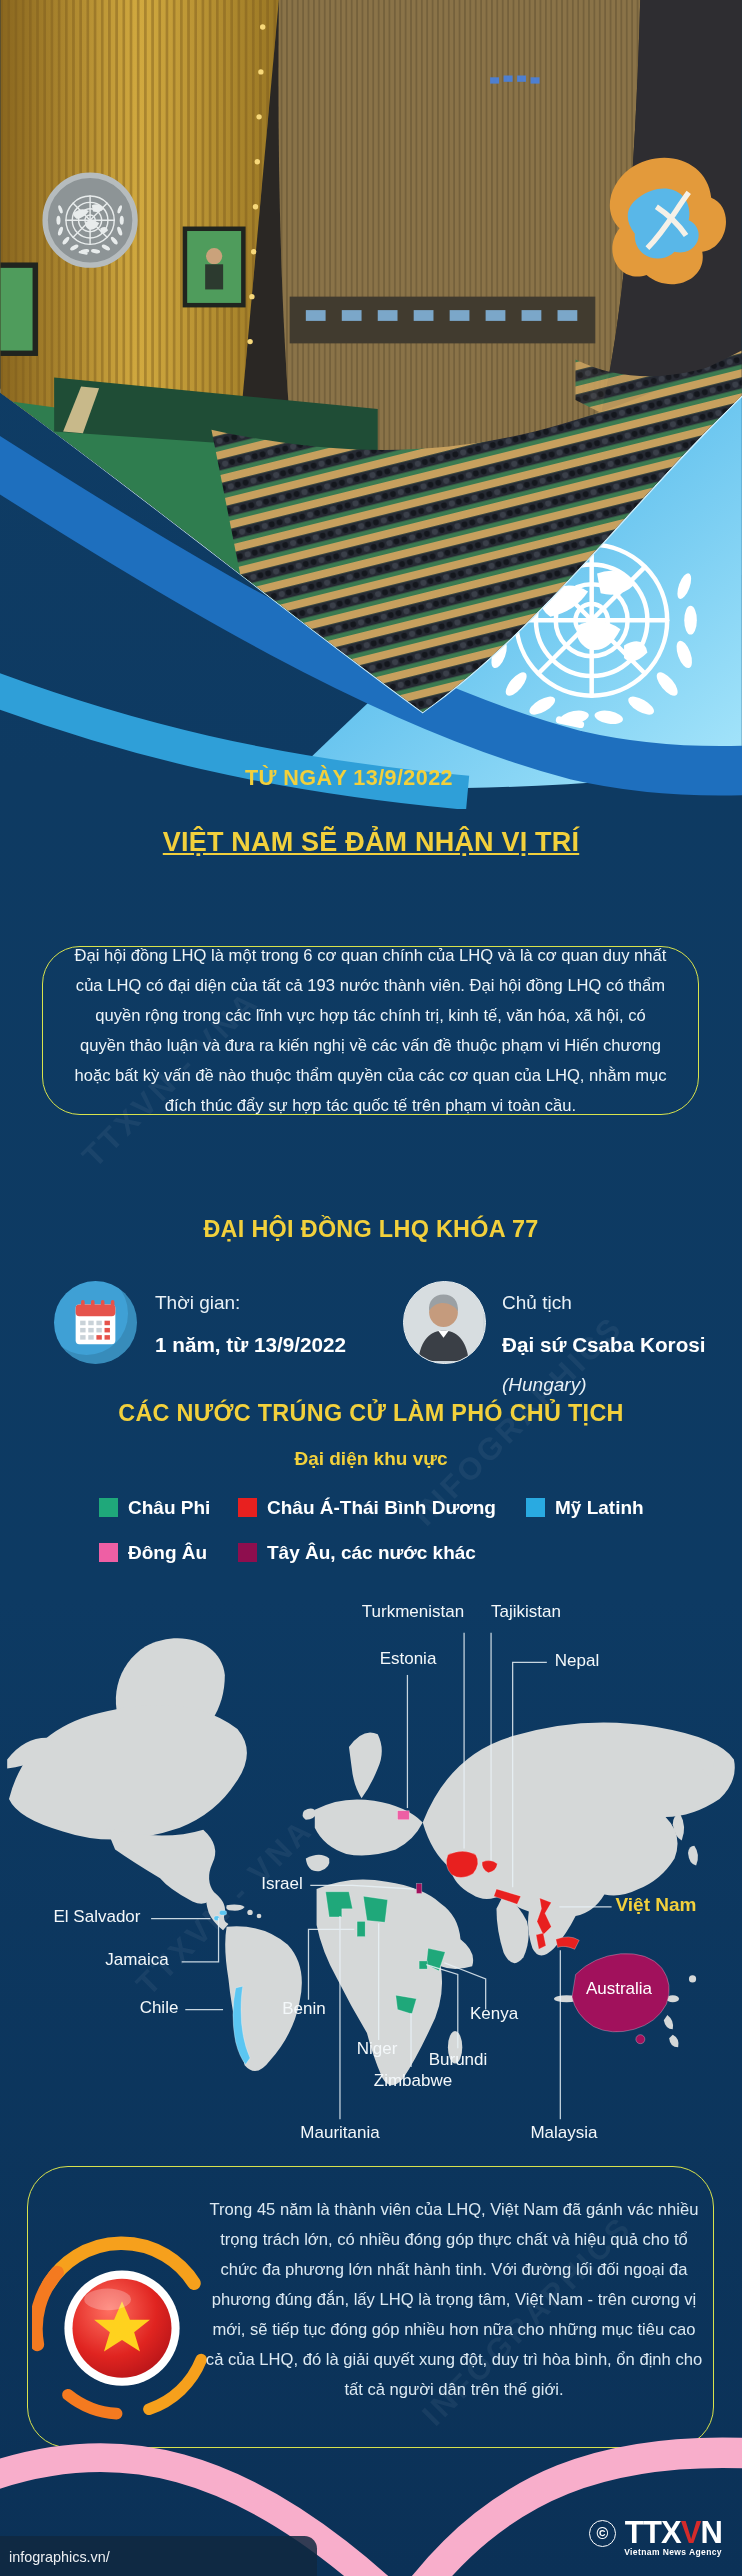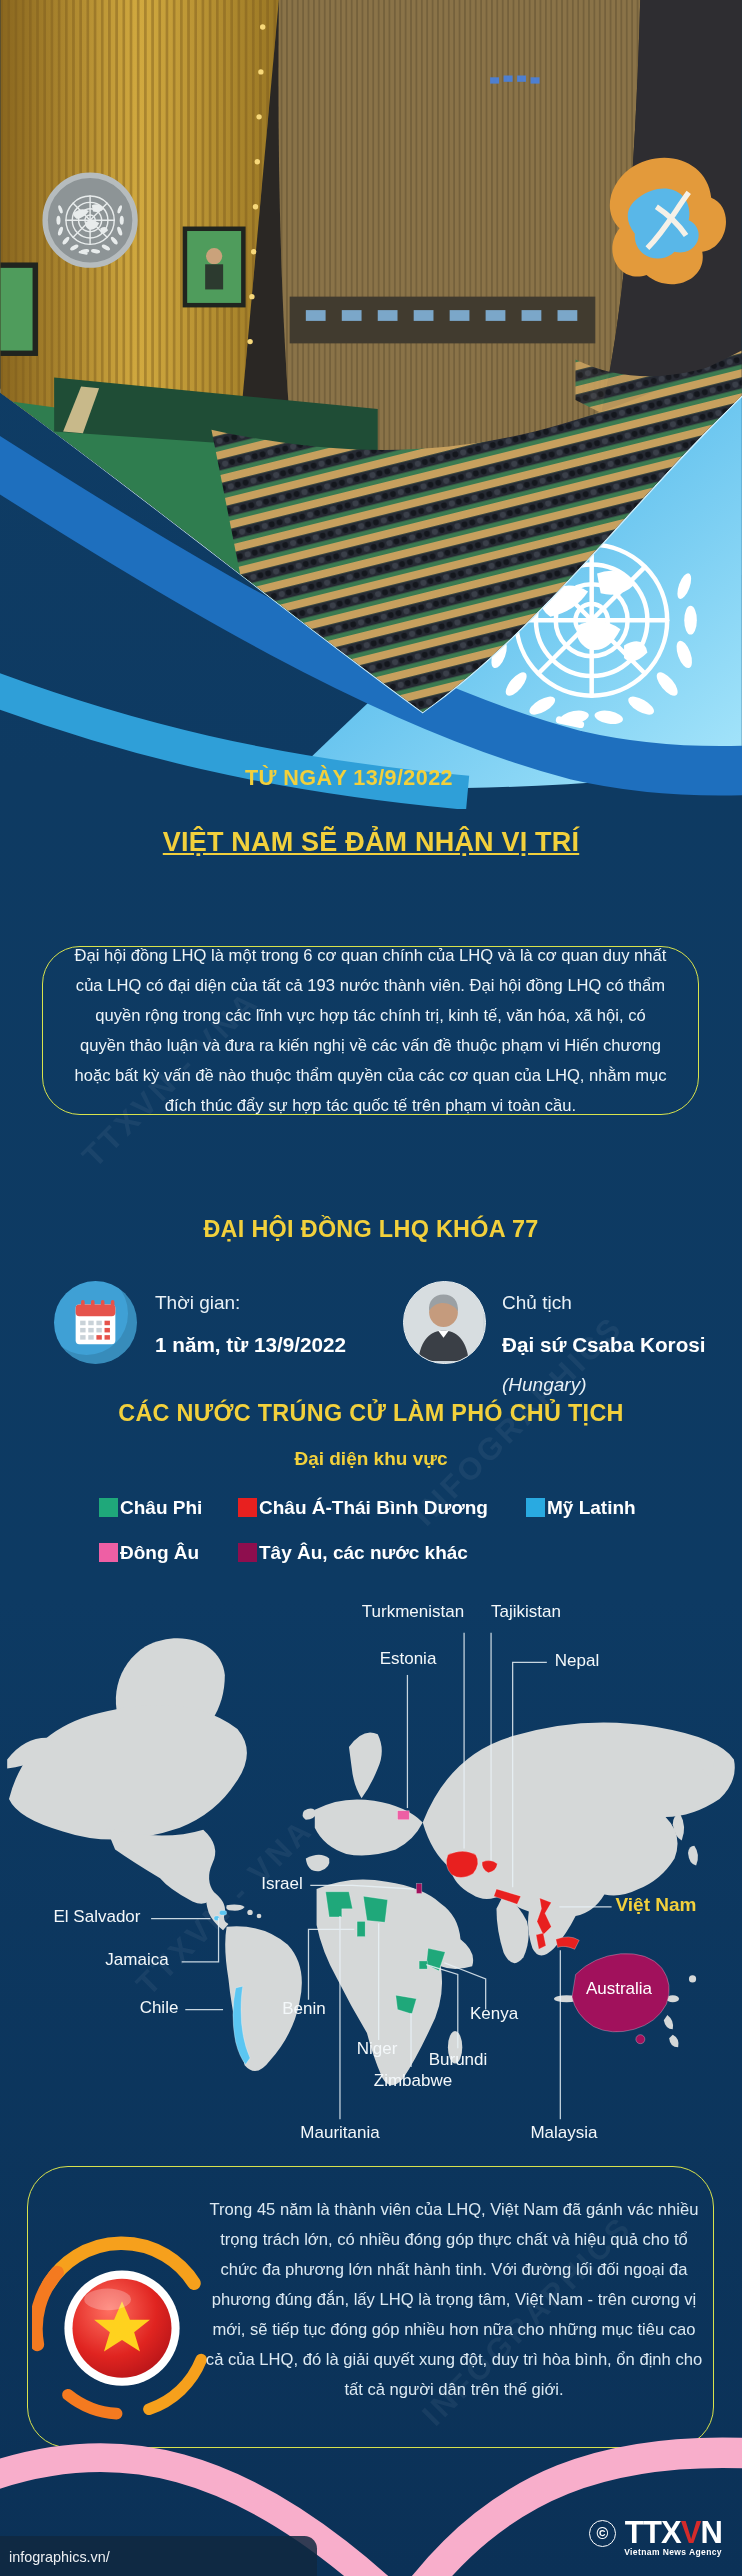--- a/index.html
+++ b/index.html
@@ -28,21 +28,21 @@
   
   .info-label{color:#E9F1F6;font-size:19px;}
   .info-value{color:#FFFFFF;font-size:20.7px;font-weight:bold;}
   .info-note{color:#E9F1F6;font-size:19px;font-style:italic;}
   .cal-circle{left:54px;top:1281px;width:83px;height:83px;border-radius:50%;
               background:#3FA0D5;box-shadow:inset -9px -9px 0 rgba(0,0,0,.12);}
   .portrait{left:403px;top:1281px;width:83px;height:83px;border-radius:50%;overflow:hidden;
             background:#cdd5da;border:1.8px solid #e8eef1;box-sizing:border-box;}
 
   
-  .legend-item{position:absolute;display:flex;align-items:center;gap:2px;height:21.6px;}
+  .legend-item{position:absolute;display:flex;align-items:center;gap:10px;height:21.6px;}
   .legend-item .sw{width:19px;height:19px;flex:0 0 19px;}
   .legend-item .lab{color:#FFFFFF;font-size:19px;font-weight:bold;white-space:nowrap;}
   .sw-green{background:#1FA87A}.sw-red{background:#E8201F}.sw-blue{background:#29AAE1}
   .sw-pink{background:#EE5FA4}.sw-magenta{background:#8E0E4E}
 
   
   .map-label{position:absolute;transform:translateX(-50%);color:#F4F8FA;font-size:17px;
              white-space:nowrap;text-align:center;}
   .map-label.vn{color:#F2D03C;font-weight:bold;font-size:19px;}
   .map-label.on-land{color:#FFFFFF;font-size:17px;}

